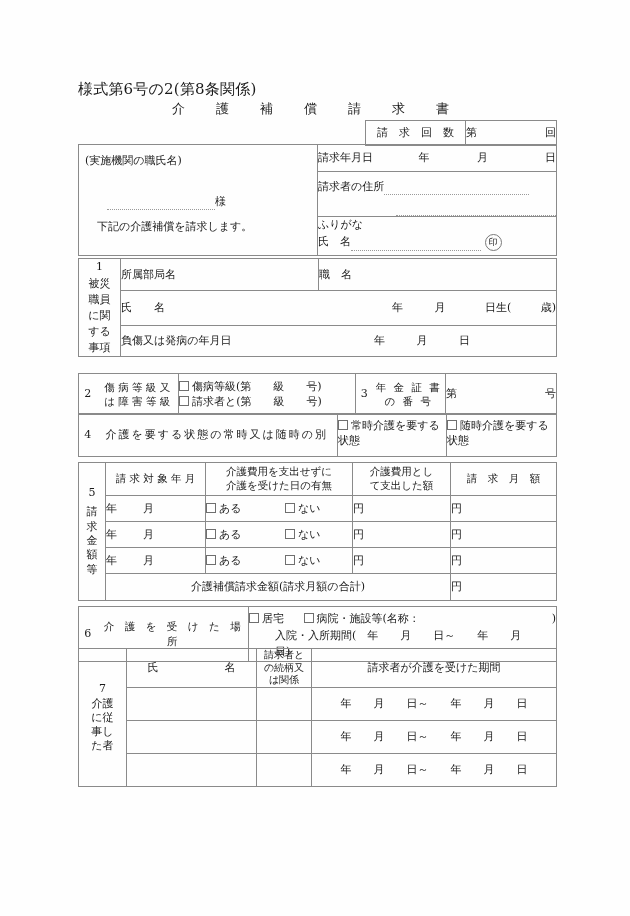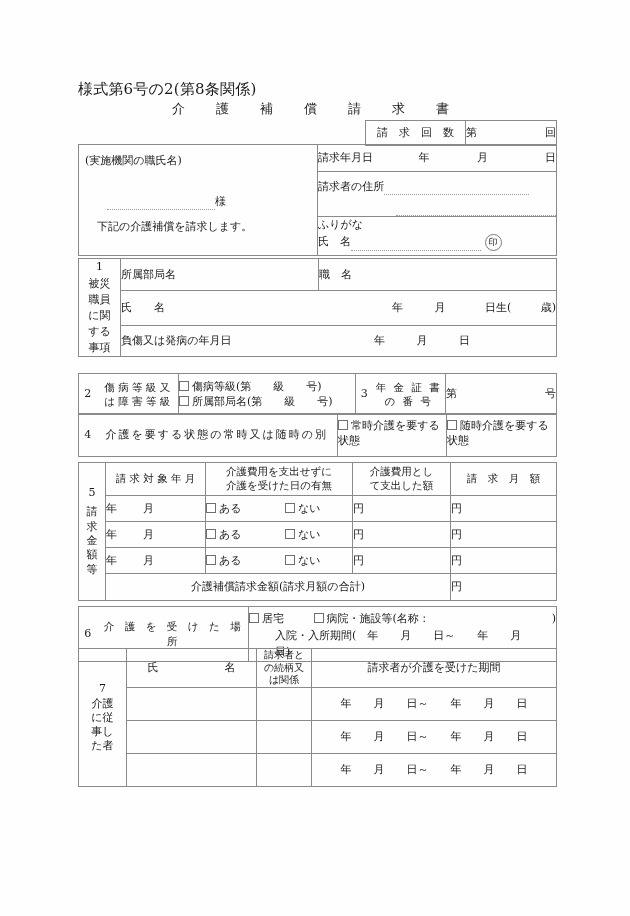--- a/index.html
+++ b/index.html
@@ -163,21 +163,21 @@
       </colgroup>
     <tbody>
         <tr>
       <td class="c" style="height:40px;border-right:none;">2</td>
       <td class="c" style="border-left:none;font-size:10.5px;line-height:1.35;">
         <span class="blk">傷 病 等 級 又</span>
         <span class="blk">は 障 害 等 級</span>
       </td>
       <td class="pad" style="line-height:1.4;">
         <span class="blk"><span class="cbx"></span><span>傷病等級(第　　級　　号)</span></span>
-        <span class="blk"><span class="cbx"></span><span>所属部局名(第　　級　　号)</span></span>
+        <span class="blk"><span class="cbx"></span><span>請求者と(第　　級　　号)</span></span>
       </td>
       <td class="c" style="border-right:none;">3</td>
       <td class="c" style="border-left:none;font-size:10.5px;line-height:1.35;">
         <span class="blk sp2">年 金 証 書</span>
         <span class="blk sp2">の 番 号</span>
       </td>
       <td class="pad">
         <span>第</span>
         <span style="float:right">号</span>
       </td>
@@ -285,21 +285,21 @@
         <col style="width:152px">
         <col style="width:308px">
       </colgroup>
     <tbody>
         <tr>
       <td class="c" style="height:42px;border-right:none;">6</td>
       <td class="c" style="border-left:none;font-size:10.5px;">介　護　を　受　け　た　場　所</td>
       <td class="pad" style="line-height:1.5;vertical-align:top;padding-top:4px;">
         <span class="blk nb">
           <span><span class="cbx"></span><span>居宅</span></span>
-          <span style="margin-left:26px"><span class="cbx"></span><span>病院・施設等(名称：</span></span>
+          <span style="margin-left:16px"><span class="cbx"></span><span>病院・施設等(名称：</span></span>
           <span style="float:right">)</span>
         </span>
         <span class="blk" style="padding-left:26px;">入院・入所期間(　年　　月　　日～　　年　　月　　日)</span>
       </td>
     </tr>
   </tbody>
     </table>
 
   <table class="tbl" style="top:648px;">
     <colgroup>

